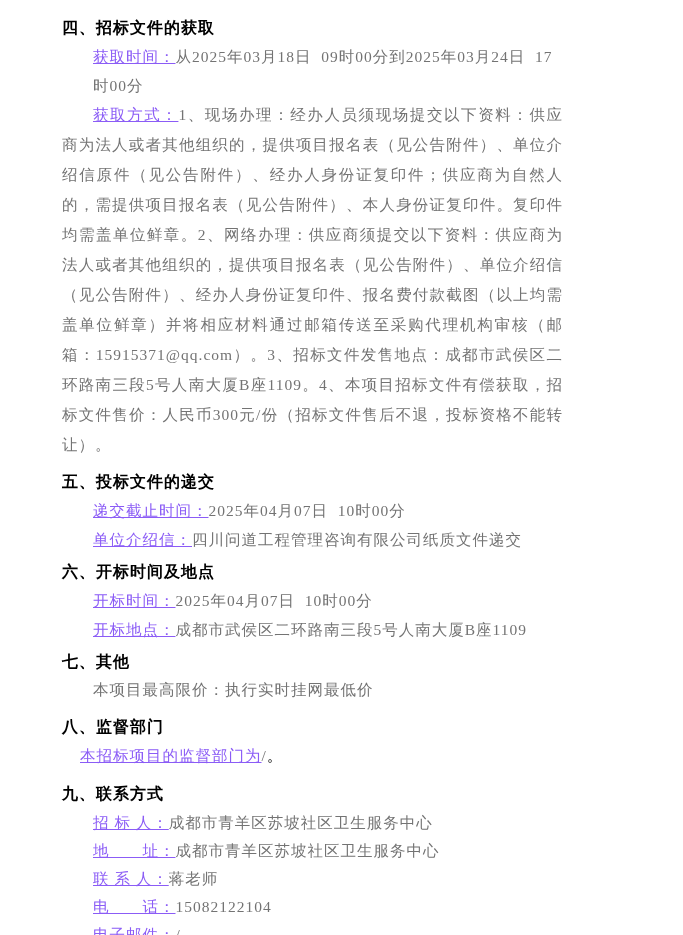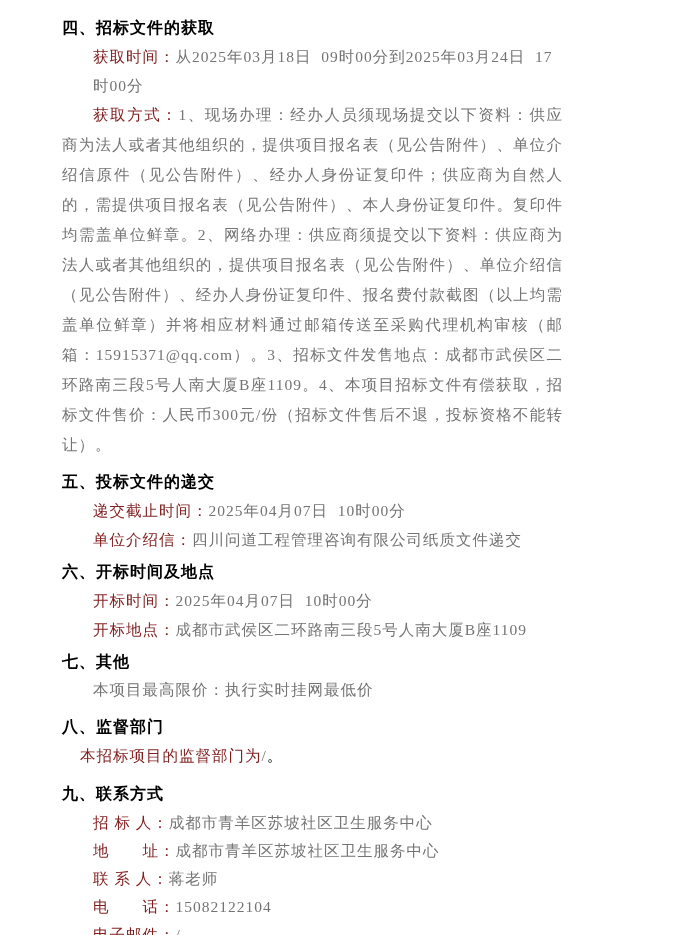--- a/index.html
+++ b/index.html
@@ -25,21 +25,21 @@
     font-size: 16px;
     line-height: 30px;
     color: #000000;
     white-space: pre-wrap;
   }
   .item {
     line-height: 28.5px;
     padding-left: 31px;
     white-space: pre-wrap;
   }
-  .label { color: #7f1d1d; }
+  .label { color: #8b5cf6; text-decoration: underline; }
   .value { color: #737373; }
   .para {
     line-height: 30px;
     text-indent: 31px;
     text-align: justify;
     margin: 0;
   }
   .sec { margin-bottom: 3px; }
   .sec-4 .para { margin-bottom: 6px; }
   .sec-5 { margin-top: 7px; }

